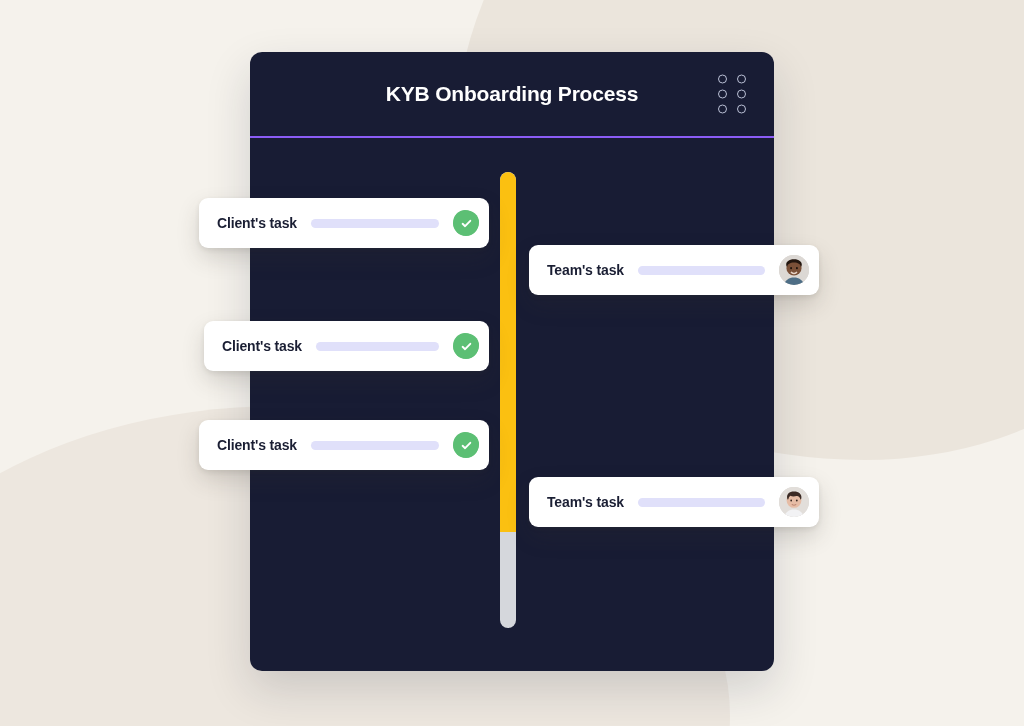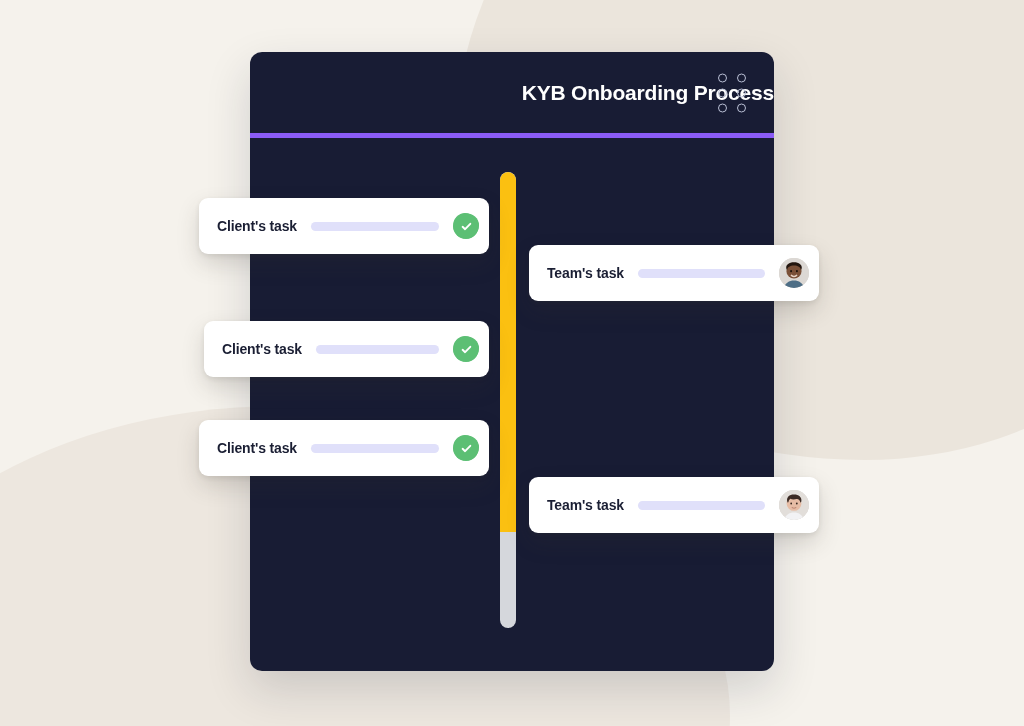--- a/index.html
+++ b/index.html
@@ -51,24 +51,24 @@
     width: 524px;
     height: 619px;
     background: #181C34;
     border-radius: 12px;
     box-shadow: 0 18px 45px rgba(25, 28, 50, 0.16);
   }
 
   #panel-header {
     position: relative;
     height: 86px;
-    border-bottom: 5px solid #8b5cf6;
+    border-bottom: 2px solid #8b5cf6;
     display: flex;
     align-items: center;
-    justify-content: flex-end;
+    justify-content: center;
   }
 
   #panel-title {
     color: #FFFFFF;
     font-size: 21px;
     font-weight: bold;
     letter-spacing: -0.2px;
   }
 
   #grid-dots-icon {
@@ -103,21 +103,21 @@
   #timeline-progress {
     width: 100%;
     height: 79%;
     background: #FBC011;
     border-radius: 9px 9px 0 0;
   }
 
   
   .task-card {
     position: absolute;
-    height: 56px;
+    height: 50px;
     background: #FFFFFF;
     border-radius: 9px;
     display: flex;
     align-items: center;
     padding: 0 10px 0 18px;
     box-shadow: 0 10px 22px rgba(60, 55, 45, 0.17),
                 0 2px 5px rgba(60, 55, 45, 0.10);
   }
 
   .task-label {

